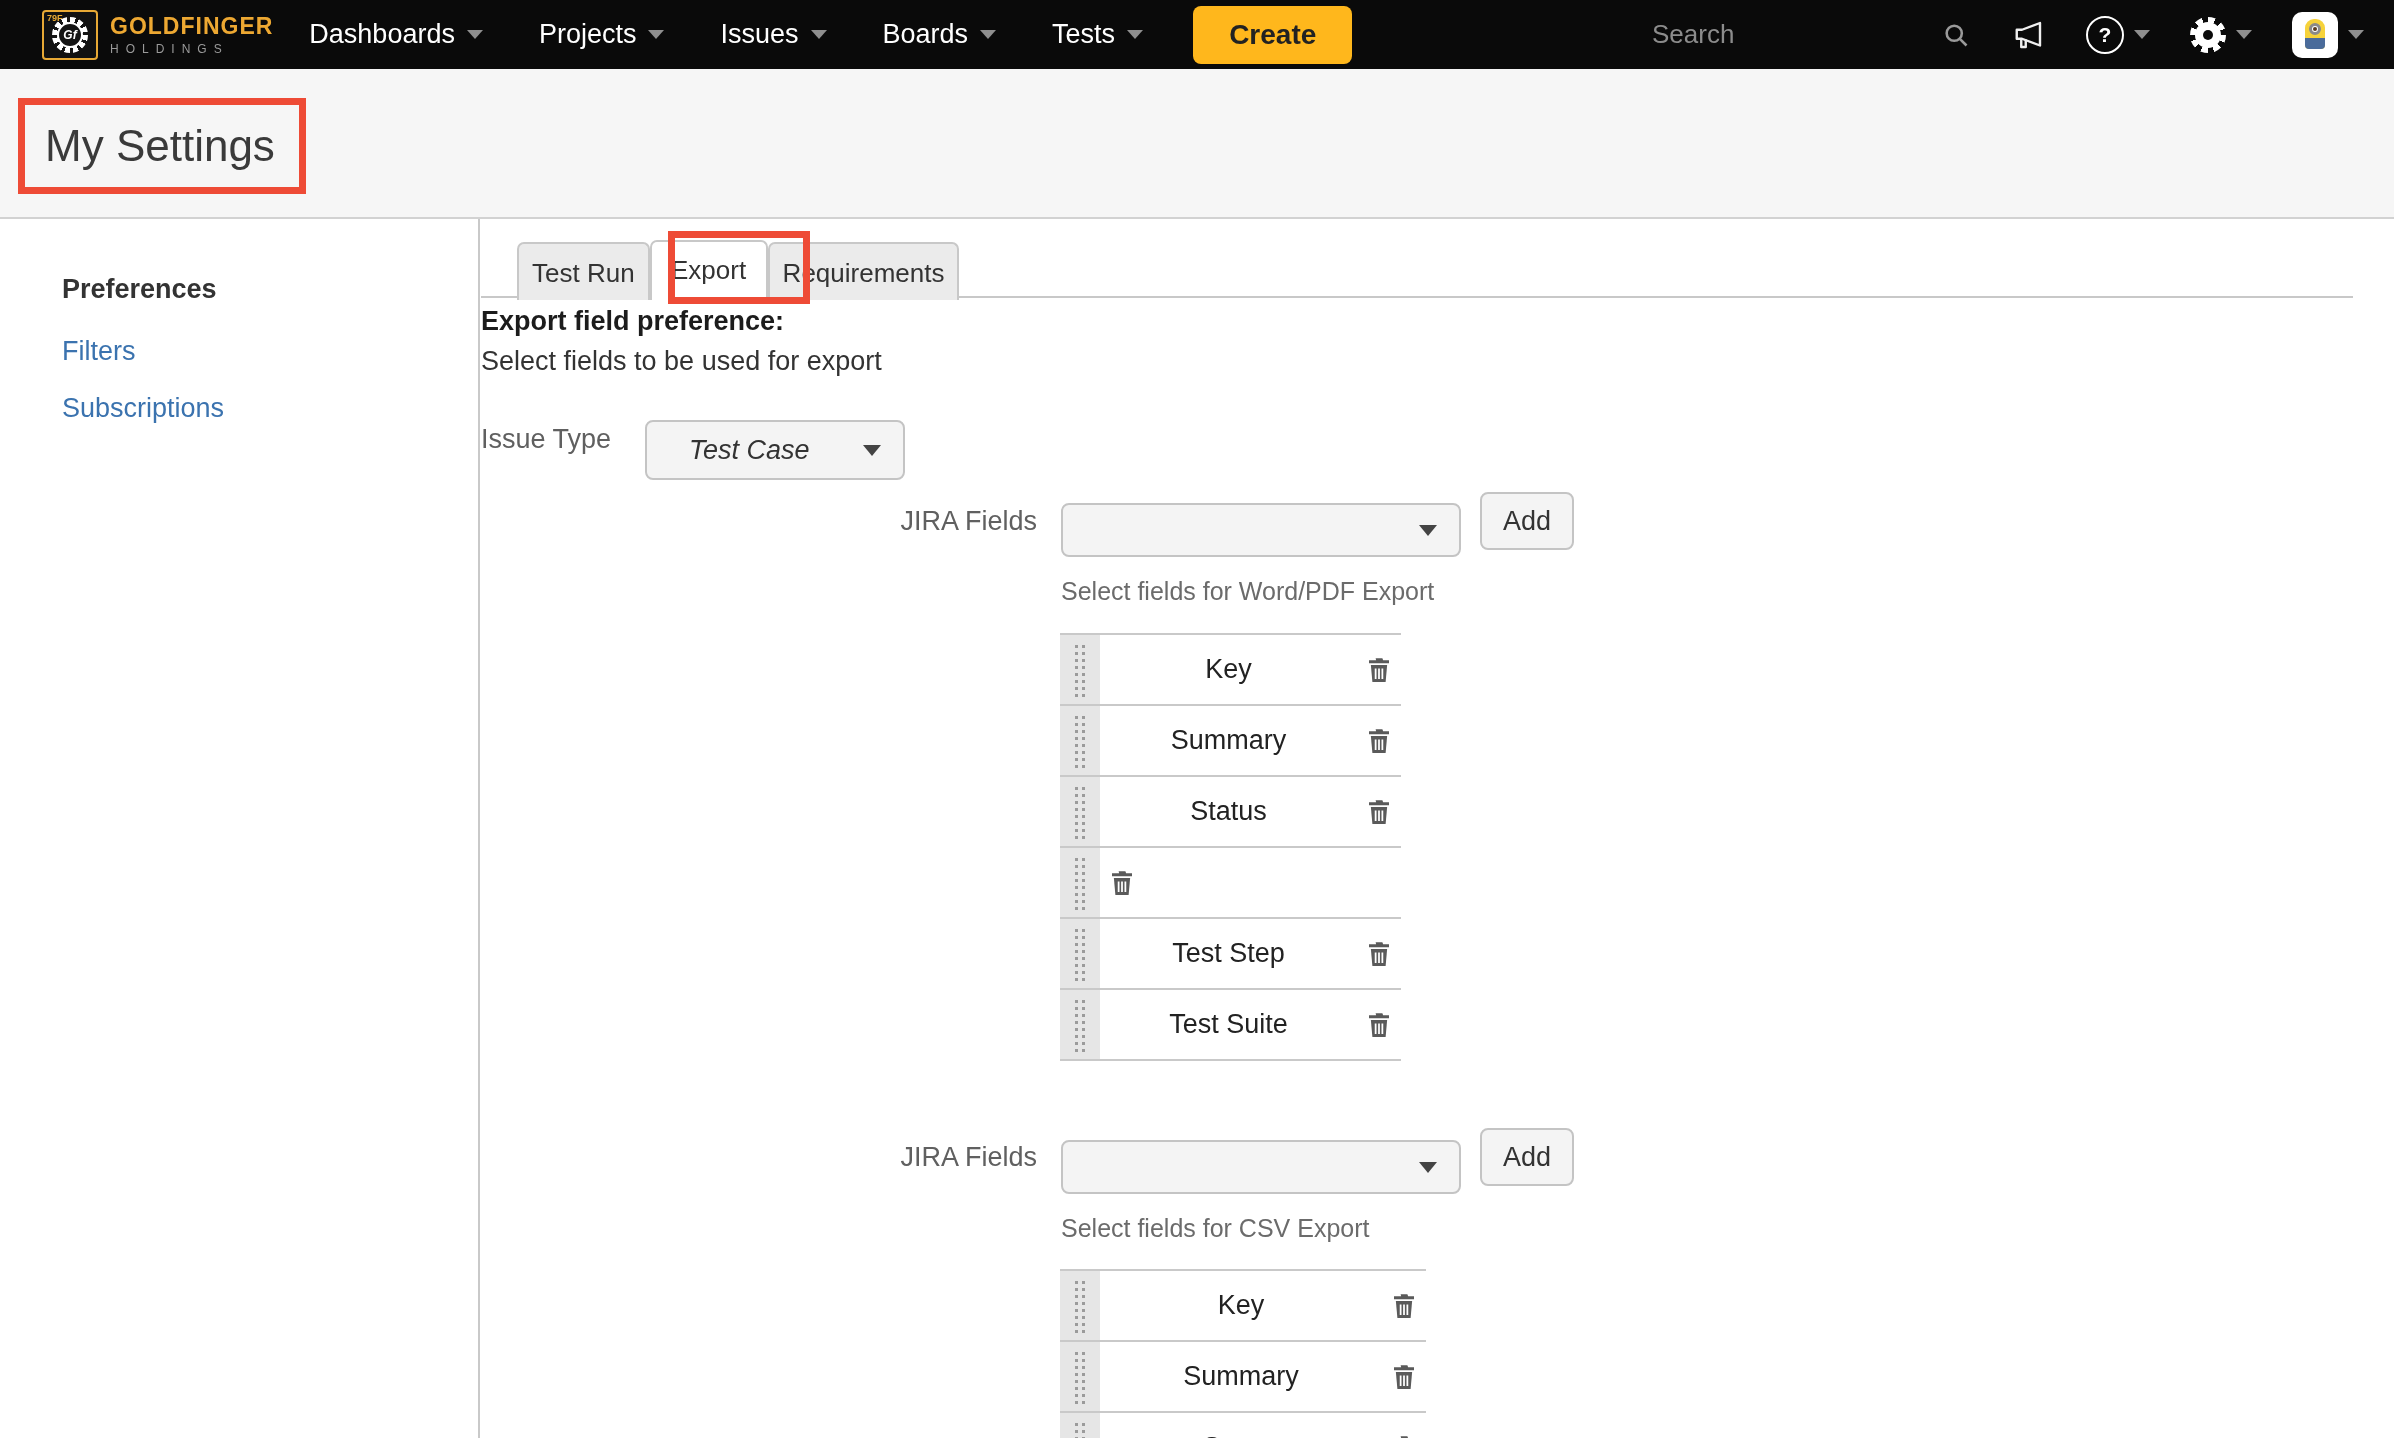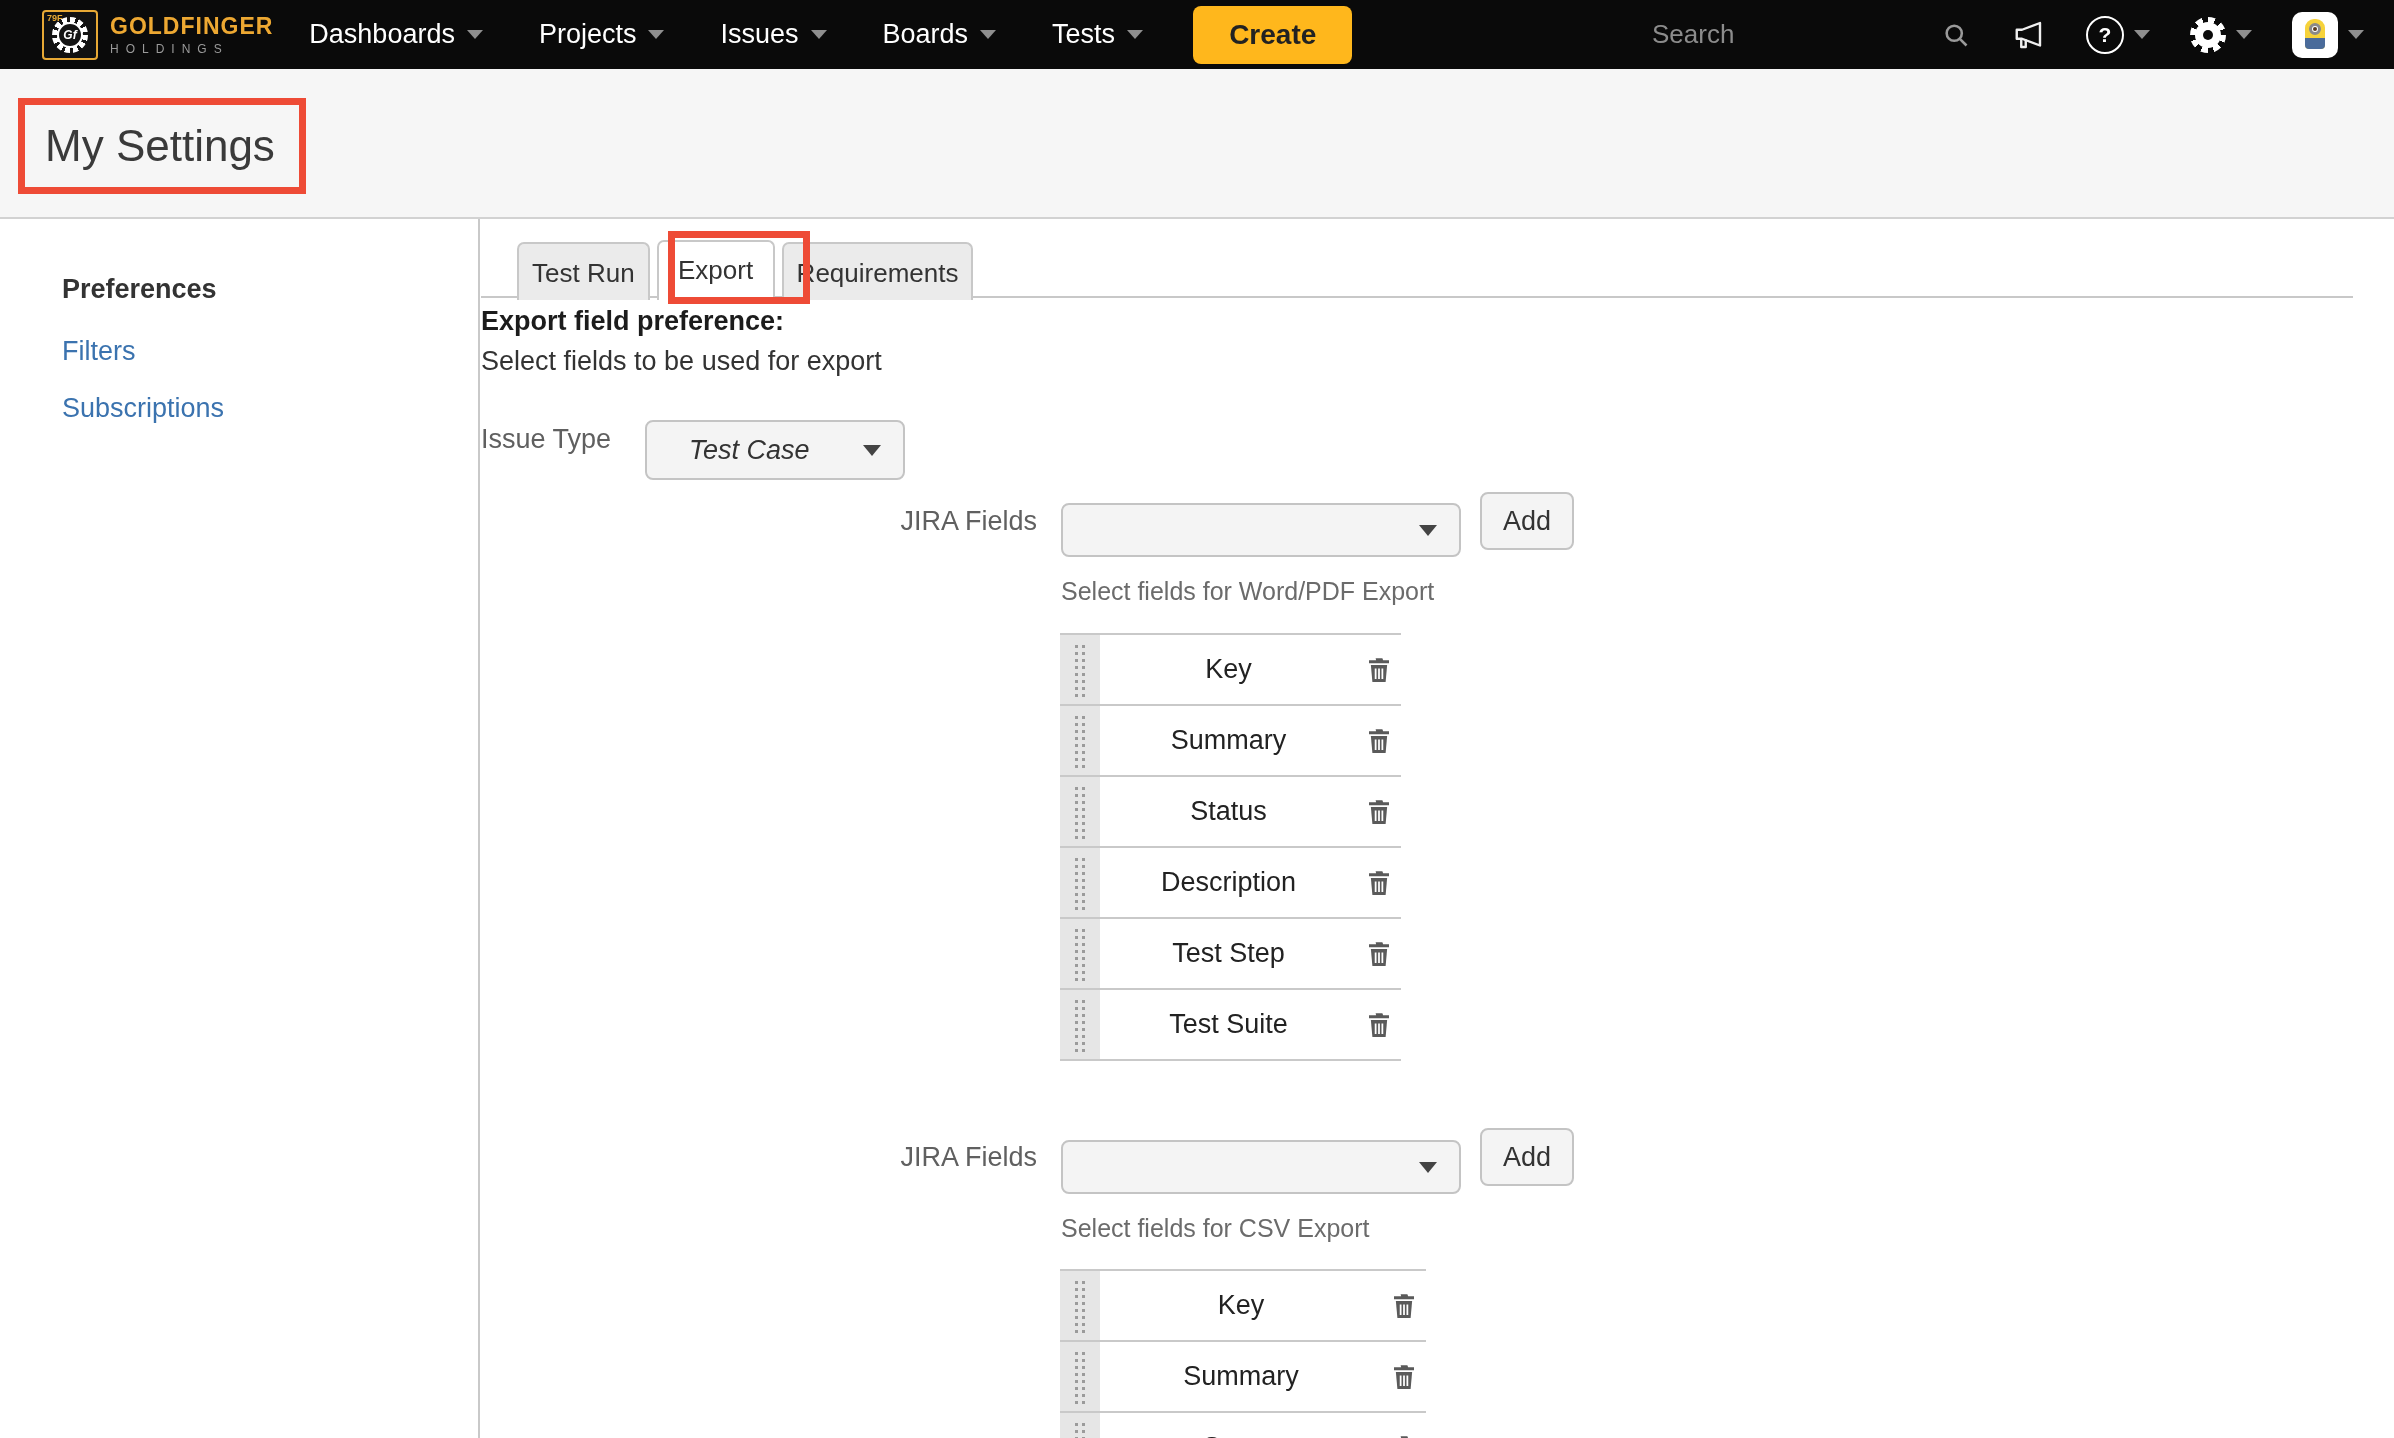--- a/index.html
+++ b/index.html
@@ -60,21 +60,21 @@
   
   .content{position:absolute;left:0;top:219px;width:2394px;height:1219px;background:#fff;}
   .sidebar{position:absolute;left:0;top:0;width:478px;height:1219px;border-right:2px solid #c9c9c9;}
   .side-heading{position:absolute;left:62px;top:55px;font-size:27px;font-weight:bold;color:#333;}
   .side-link{position:absolute;left:62px;font-size:27px;color:#3b73af;cursor:pointer;text-decoration:none;}
   .side-link.filters{top:117px;}
   .side-link.subs{top:174px;}
 
   
   .tab-line{position:absolute;left:481px;top:77px;width:1872px;border-top:2px solid #c8c8c8;}
-  .tab-strip{position:absolute;left:517px;top:21px;display:flex;gap:7px;align-items:flex-end;}
+  .tab-strip{position:absolute;left:517px;top:21px;display:flex;gap:0;align-items:flex-end;}
   .tab{height:58px;line-height:58px;padding:0 13px;font-size:26px;color:#333;background:#ebebeb;
        border:2px solid #c8c8c8;border-bottom:none;border-radius:7px 7px 0 0;cursor:pointer;
        box-sizing:border-box;text-align:center;min-width:120px;}
   .tab.active{background:#fff;position:relative;z-index:2;height:60px;line-height:56px;min-width:118px;}
   .tab-red-frame{position:absolute;left:668px;top:12px;width:142px;height:73px;border:7px solid #ee4b36;
                  box-sizing:border-box;z-index:3;pointer-events:none;}
 
   .h-bold{position:absolute;left:481px;top:87px;font-size:27px;font-weight:bold;color:#1c1c1c;}
   .h-sub{position:absolute;left:481px;top:127px;font-size:27px;color:#333;}
 
@@ -268,21 +268,20 @@
         <path d="M5.5 8h13l-1.2 13.5H6.7L5.5 8z" fill="#5a5a5a"></path>
         <path d="M9.3 10.8v8.3M12 10.8v8.3M14.7 10.8v8.3" stroke="#fff" stroke-width="1.4" fill="none"></path>
       </svg>
     </button>
   </div>
 
   <div class="field-row">
     <div class="drag-cell">
       <div class="drag-dots"></div>
     </div>
-    <div class="row-label">Description</div>
     <button class="trash-btn">
       <svg width="30" height="32" viewBox="0 0 24 24">
         <path d="M9.3 2.5h5.4l.6 1.7H20v2.4H4V4.2h5.7l-.4-1.7z" fill="#5a5a5a"></path>
         <path d="M5.5 8h13l-1.2 13.5H6.7L5.5 8z" fill="#5a5a5a"></path>
         <path d="M9.3 10.8v8.3M12 10.8v8.3M14.7 10.8v8.3" stroke="#fff" stroke-width="1.4" fill="none"></path>
       </svg>
     </button>
   </div>
 
   <div class="field-row">

